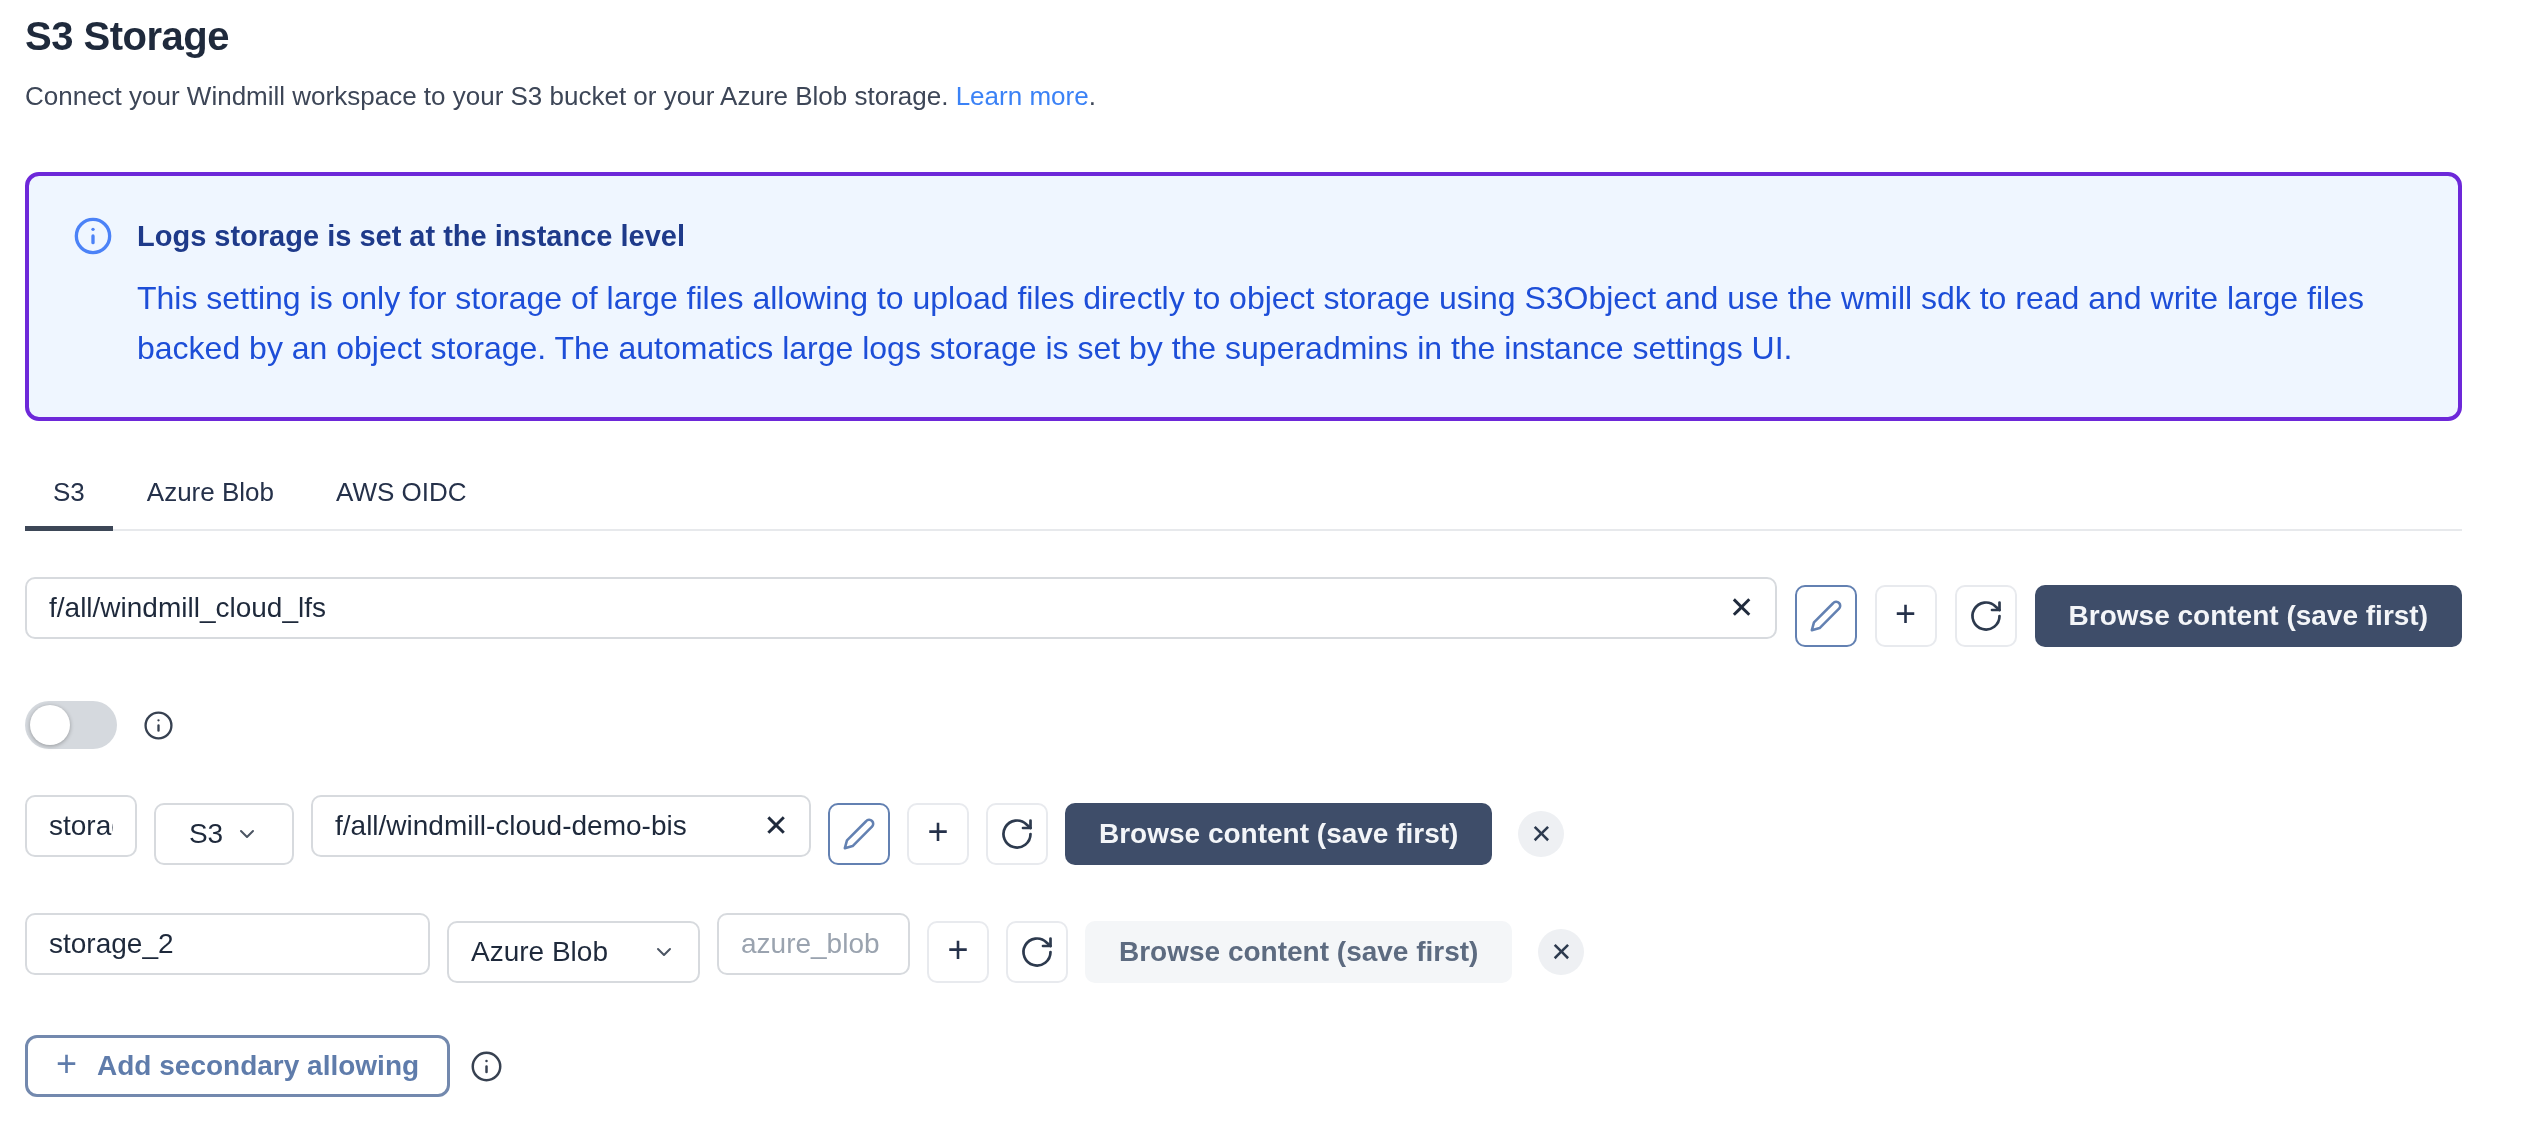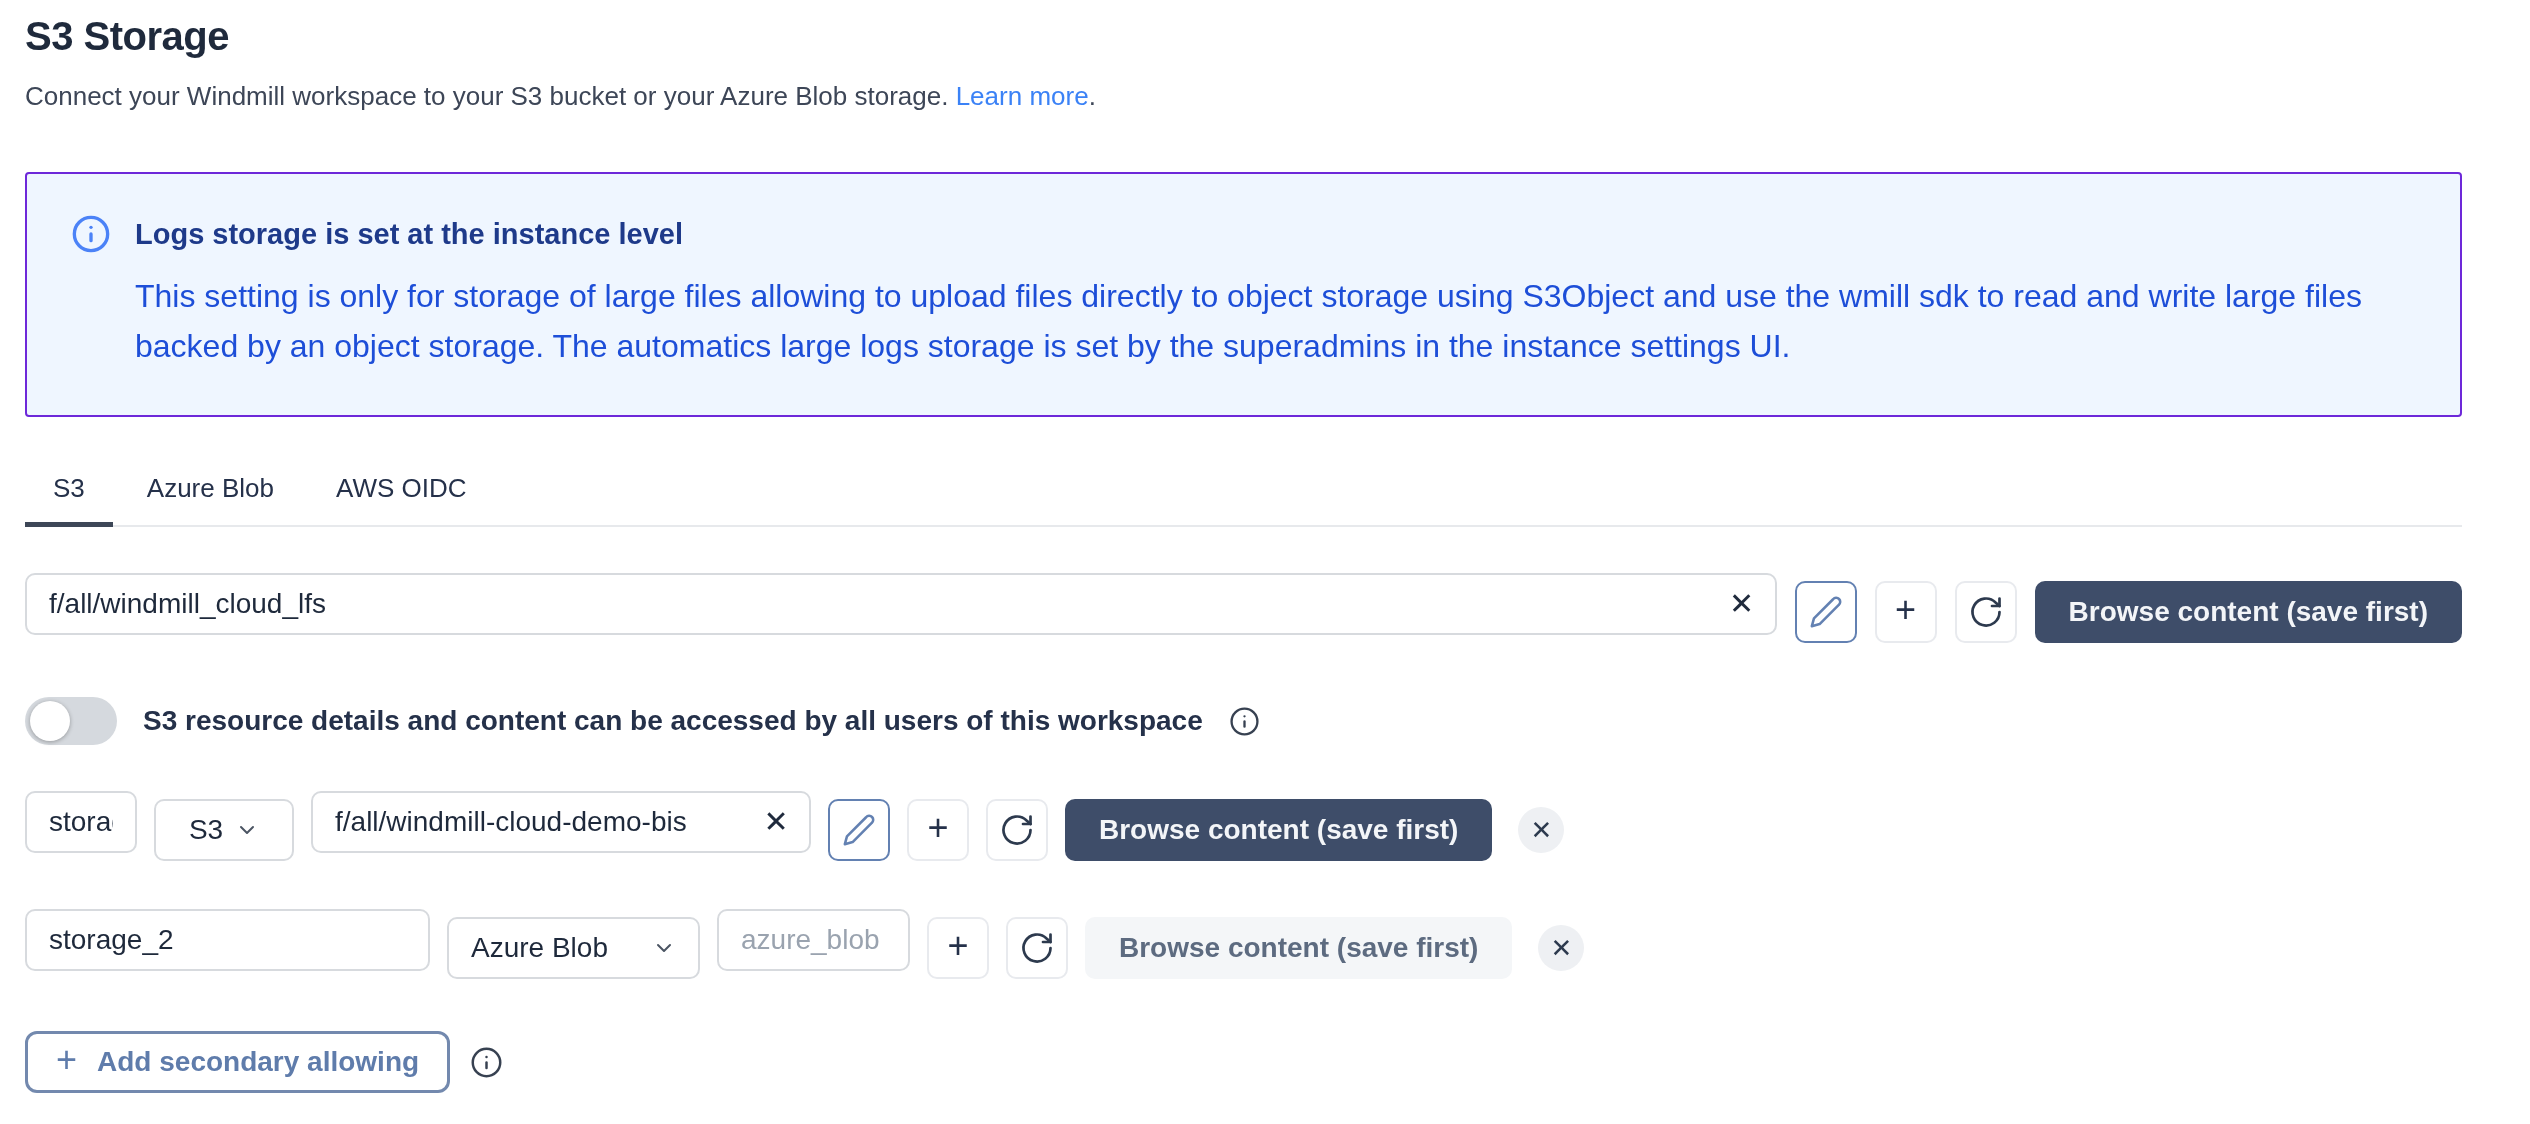--- a/index.html
+++ b/index.html
@@ -14,22 +14,22 @@
   .container { width: 2437px; }
 
   h1.page-title { font-size: 40px; font-weight: 700; color: #1f2a3c; letter-spacing: -0.5px; }
   .subtitle { margin-top: 22px; font-size: 26px; color: #3d4657; }
   .subtitle a { color: #3b82f6; text-decoration: none; cursor: pointer; }
 
   
   .alert {
     margin-top: 60px;
     background: #eff6ff;
-    border: 2px solid #6d28d9;
-    border-radius: 4px;
+    border: 4px solid #6d28d9;
+    border-radius: 14px;
     padding: 40px 44px 44px 44px;
   }
   .alert-head { display: flex; align-items: center; gap: 24px; }
   .alert-head svg { flex: 0 0 auto; }
   .alert-title { font-size: 29px; font-weight: 700; color: #1e3a8a; }
   .alert-body {
     margin-top: 18px; margin-left: 64px;
     font-size: 32px; line-height: 1.55; color: #1d4ed8;
     max-width: 2290px;
   }
@@ -197,21 +197,20 @@
         <polyline points="21 3 21 8 16 8"></polyline>
       </svg>
     </button>
     <button class="btn-dark">Browse content (save first)</button>
   </div>
 
   <div class="row toggle-row">
     <button class="toggle" aria-checked="false">
         <span class="knob"></span>
       </button>
-    <span class="toggle-label">S3 resource details and content can be accessed by all users of this workspace</span>
     <svg class="info-dark" width="31" height="31" viewBox="0 0 24 24" fill="none" stroke="#374151" stroke-width="1.8" stroke-linecap="round" stroke-linejoin="round">
       <circle cx="12" cy="12" r="10"></circle>
       <path d="M12 16v-4"></path>
       <path d="M12 8h.01"></path>
     </svg>
   </div>
 
   <div class="row storage-row first">
     <div class="input-wrap name-input-1">
       <input class="text-input" type="text" value="storage_1" style="">

